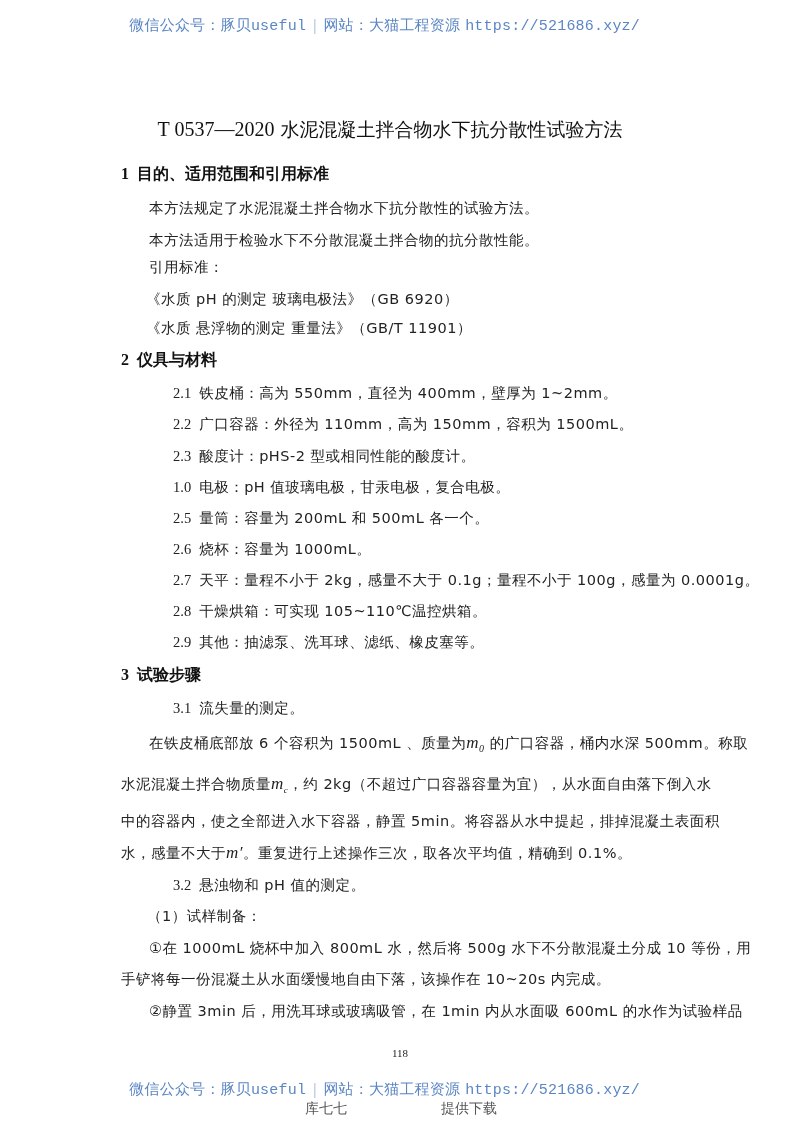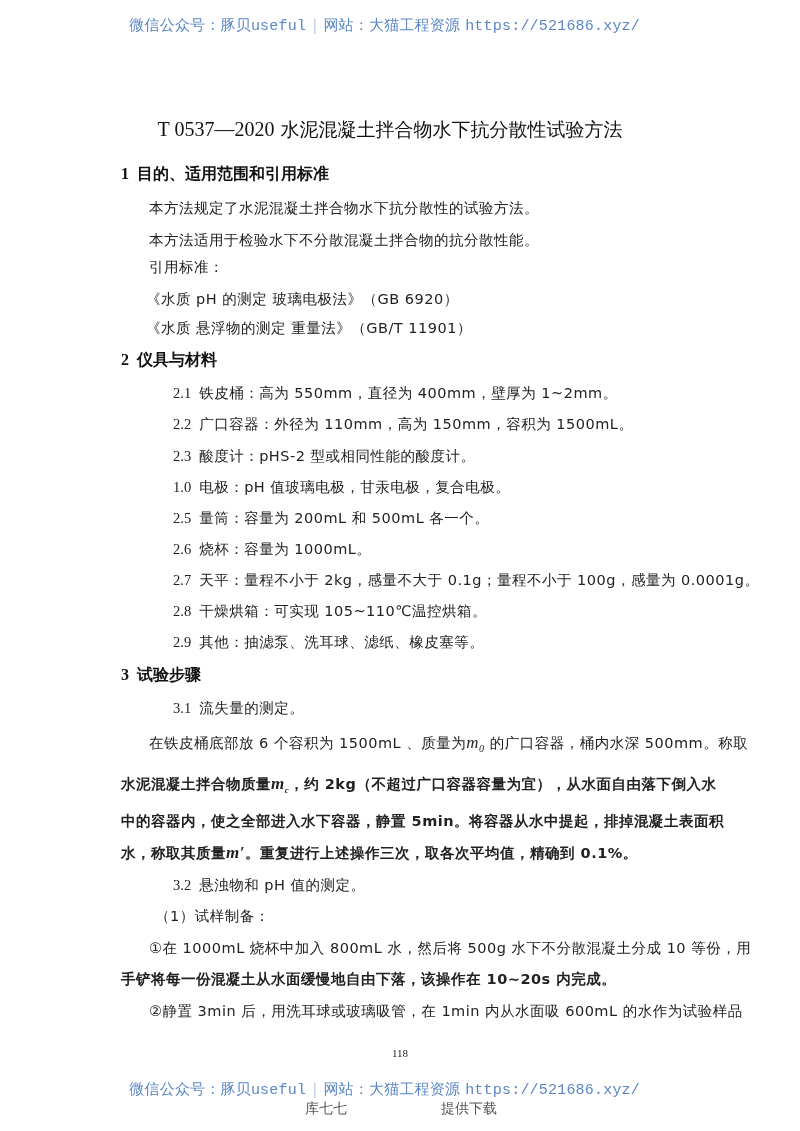--- a/index.html
+++ b/index.html
@@ -21,21 +21,21 @@
   .title .code { font-family: "Liberation Serif", serif; font-size: 20px; }
   .content { position: absolute; left: 0; top: 0; width: 800px; }
   .h { position: absolute; left: 121px; font-size: 16px; font-weight: bold;
        font-family: "DejaVu Sans", "Liberation Sans", sans-serif; color: #111; }
   .h .num { font-family: "Liberation Serif", serif; font-weight: bold; margin-right: 8px; }
   .p { position: absolute; font-size: 14.5px; color: #222; white-space: nowrap;
        font-family: "DejaVu Sans", "Liberation Sans", sans-serif; letter-spacing: 0.5px; }
   .p .itm { font-family: "Liberation Serif", serif; margin-right: 8px; letter-spacing: 0; margin-left: 24px; }
   .p i { font-family: "Liberation Serif", serif; font-size: 17px; }
   .ind1 { left: 149px; }
-  .ind0 { left: 121px; font-weight: bold; }
+  .ind0 { left: 121px; }
   .pageno { position: absolute; top: 1047px; left: 0; width: 800px; text-align: center;
             font-size: 11px; font-family: "Liberation Serif", serif; color: #222; }
 </style>
 </head>
 <body>
 
 <div class="watermark wm-top">
   <span>微信公众号：豚贝</span><span class="mono">useful</span><span class="sep">|</span><span>网站：大猫工程资源</span>
   <span class="mono">https://521686.xyz/</span>
 </div>
@@ -76,25 +76,25 @@
 
   <div class="p ind1" style="top:733px">
     <span>在铁皮桶底部放 6 个容积为 1500mL 、质量为</span><i><span>m</span><sub style="font-size:10px">0</sub></i>
     <span>的广口容器，桶内水深 500mm。称取</span>
   </div>
   <div class="p ind0" style="top:774px">
     <span>水泥混凝土拌合物质量</span><i><span>m</span><sub style="font-size:9px">c</sub></i><span>，约 2kg（不超过广口容器容量为宜），从水面自由落下倒入水</span>
   </div>
   <div class="p ind0" style="top:812px">中的容器内，使之全部进入水下容器，静置 5min。将容器从水中提起，排掉混凝土表面积</div>
   <div class="p ind0" style="top:843px">
-    <span>水，称取其质量</span><i>m′</i><span>。重复进行上述操作三次，取各次平均值，精确到 0.1%。</span>
+    <span>水，感量不大于</span><i>m′</i><span>。重复进行上述操作三次，取各次平均值，精确到 0.1%。</span>
   </div>
 
   <div class="p ind1" style="top:876px"><span class="itm">3.2</span><span>悬浊物和 pH 值的测定。</span></div>
-  <div class="p" style="top:907px; left:155px">（1）试样制备：</div>
+  <div class="p" style="top:907px; left:147px">（1）试样制备：</div>
   <div class="p ind1" style="top:939px">①在 1000mL 烧杯中加入 800mL 水，然后将 500g 水下不分散混凝土分成 10 等份，用</div>
   <div class="p ind0" style="top:970px">手铲将每一份混凝土从水面缓慢地自由下落，该操作在 10~20s 内完成。</div>
   <div class="p ind1" style="top:1002px">②静置 3min 后，用洗耳球或玻璃吸管，在 1min 内从水面吸 600mL 的水作为试验样品</div>
 </div>
 
 <div class="pageno">118</div>
 
 <div class="watermark wm-bottom">
   <span>微信公众号：豚贝</span><span class="mono">useful</span><span class="sep">|</span><span>网站：大猫工程资源</span>
   <span class="mono">https://521686.xyz/</span>

